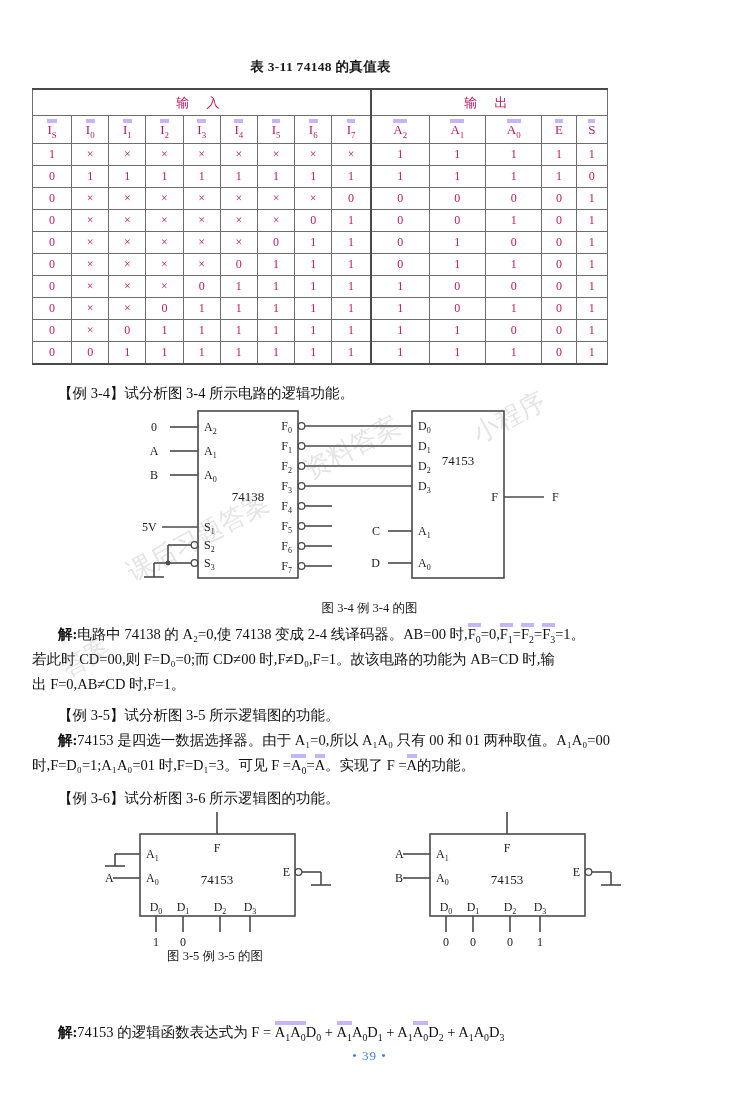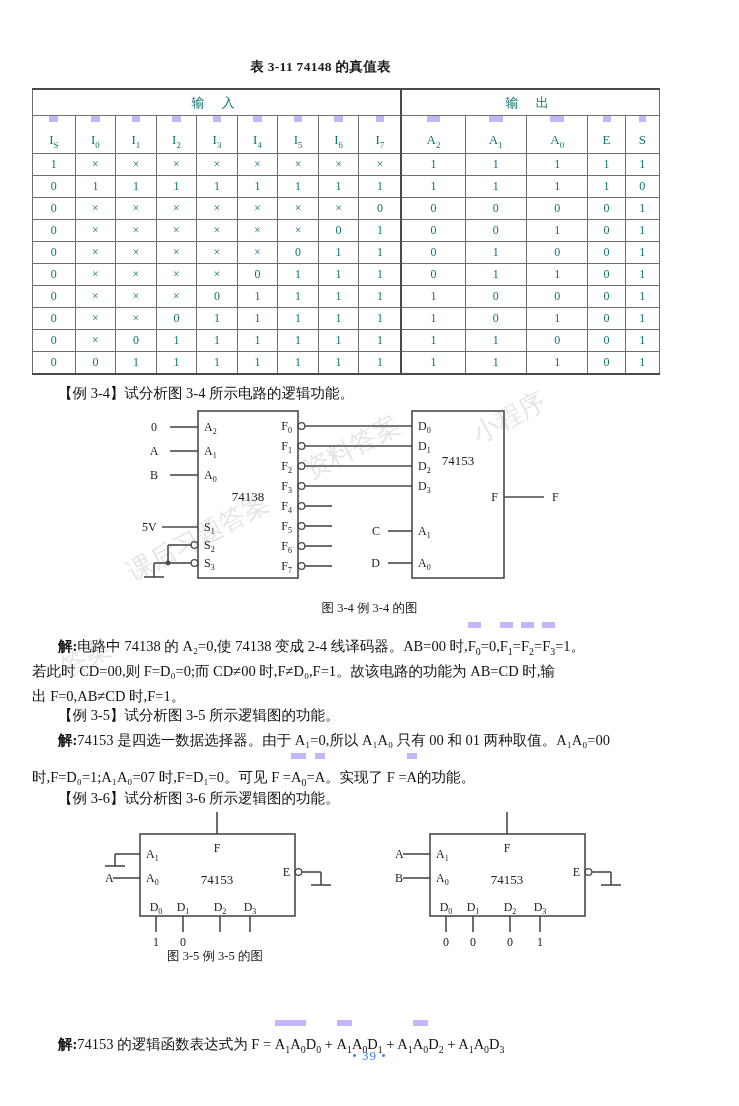--- a/index.html
+++ b/index.html
@@ -35,23 +35,23 @@
 
   
   .truth-table-wrap {
     position: absolute;
     top: 88px;
     left: 32px;
     width: 676px;
   }
   table.truth {
     border-collapse: collapse;
-    width: 628px;
+    width: 576px;
     font-size: 12px;
-    color: #0f766e;
+    color: #be185d;
   }
   table.truth td, table.truth th {
     border: 1px solid #6d6d6d;
     text-align: center;
     font-weight: normal;
     padding: 0;
     height: 21px;
     line-height: 21px;
   }
   table.truth .grp {
@@ -63,22 +63,22 @@
   table.truth tr.hdr td {
     height: 27px;
     line-height: 27px;
     font-size: 13px;
   }
   table.truth .thick-left { border-left: 2px solid #4a4a4a; }
   table.truth .outer-top { border-top: 2px solid #4a4a4a; }
   table.truth .outer-bottom { border-bottom: 2px solid #4a4a4a; }
   .ovl {
     display: inline-block;
-    border-top: 6px solid #c4b5fd;
-    padding-top: 11px;
+    border-top: 4px solid #c4b5fd;
+    padding-top: 0px;
     line-height: 1.05;
   }
   sub { font-size: .68em; }
 
   
   .para {
     position: absolute;
     font-size: 14.5px;
     line-height: 25px;
     color: #111;
@@ -422,21 +422,21 @@
     <span>若此时 CD=00,则 F=D₀=0;而 CD≠00 时,F≠D₀,F=1。故该电路的功能为 AB=CD 时,输</span><br>
     <span>出 F=0,AB≠CD 时,F=1。</span>
   </div>
 
   <div class="para" style="top:703px;">
     <span class="ind"></span><span>【例 3-5】试分析图 3-5 所示逻辑图的功能。</span>
   </div>
 
   <div class="para" style="top:728px;">
     <span class="ind"></span><b>解:</b><span>74153 是四选一数据选择器。由于 A₁=0,所以 A₁A₀ 只有 00 和 01 两种取值。A₁A₀=00</span><br>
-    <span>时,F=D₀=1;A₁A₀=07 时,F=D₁=0。可见 F =</span><span class="ovl">A<sub>0</sub></span><span>=</span><span class="ovl">A</span><span>。实现了 F =</span><span class="ovl">A</span><span>的功能。</span>
+    <span>时,F=D₀=1;A₁A₀=01 时,F=D₁=3。可见 F =</span><span class="ovl">A<sub>0</sub></span><span>=</span><span class="ovl">A</span><span>。实现了 F =</span><span class="ovl">A</span><span>的功能。</span>
   </div>
 
   <div class="para" style="top:786px;">
     <span class="ind"></span><span>【例 3-6】试分析图 3-6 所示逻辑图的功能。</span>
   </div>
 
   <div class="figure" style="top:812px; left:105px;">
     <svg width="230" height="135" viewBox="0 0 230 135">
       <g stroke="#4a4a4a" stroke-width="1.6" fill="none">
         <rect x="35" y="22" width="155" height="82"></rect>

